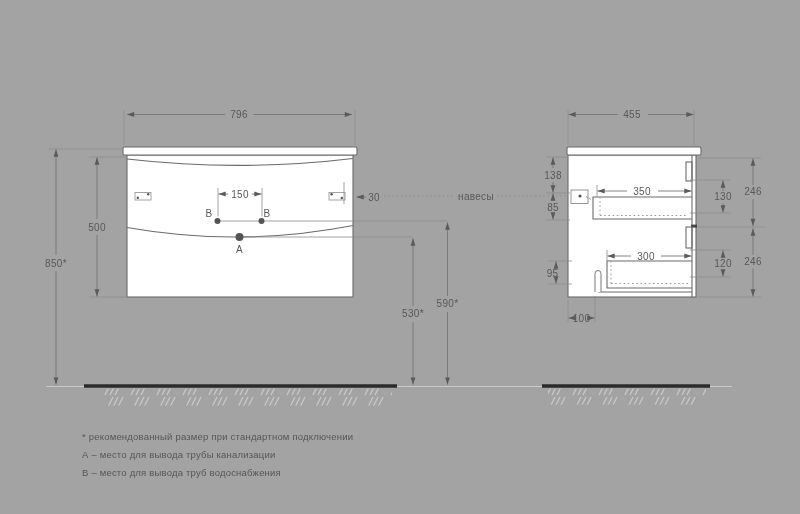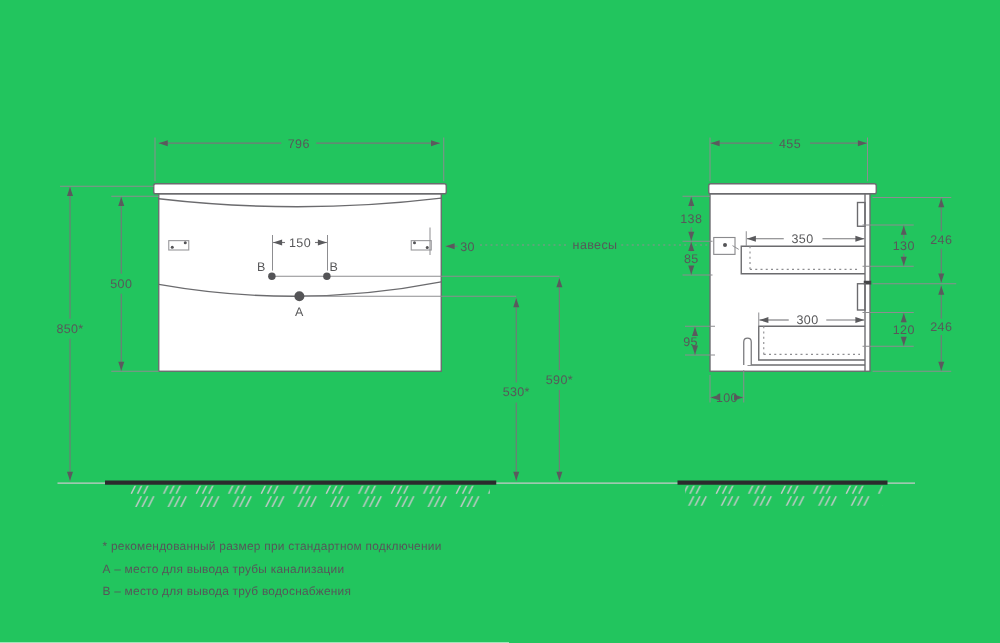--- a/index.html
+++ b/index.html
@@ -1,16 +1,16 @@
 <!DOCTYPE html>
 <html><head>
 <meta charset="utf-8">
 <style>
   html,body{margin:0;padding:0;background:#ffffff;}
-  .canvas{width:800px;height:514px;position:relative;background:#22c55e;overflow:hidden;}
+  .canvas{width:800px;height:514px;position:relative;background:#a3a3a3;overflow:hidden;}
   svg{display:block;}
   svg text{font-family:"Liberation Sans","DejaVu Sans",sans-serif;fill:#58585a;font-size:10px;letter-spacing:.3px;}
   svg text.note{font-size:9.5px;letter-spacing:.2px;fill:#565659;}
   .outline{stroke:#6b6b6e;stroke-width:1.1;fill:none;}
   .outline-f{stroke:#6b6b6e;stroke-width:1.1;fill:#ffffff;}
   .dim{stroke:#77777a;stroke-width:0.9;fill:none;}
   .ext{stroke:#8d8d90;stroke-width:0.8;fill:none;}
   .dot{fill:#545457;}
   .dotted{stroke:#8d8d90;stroke-width:0.9;stroke-dasharray:1.6,2.6;fill:none;}
   .thinfloor{stroke:#c9c9cc;stroke-width:1;}

